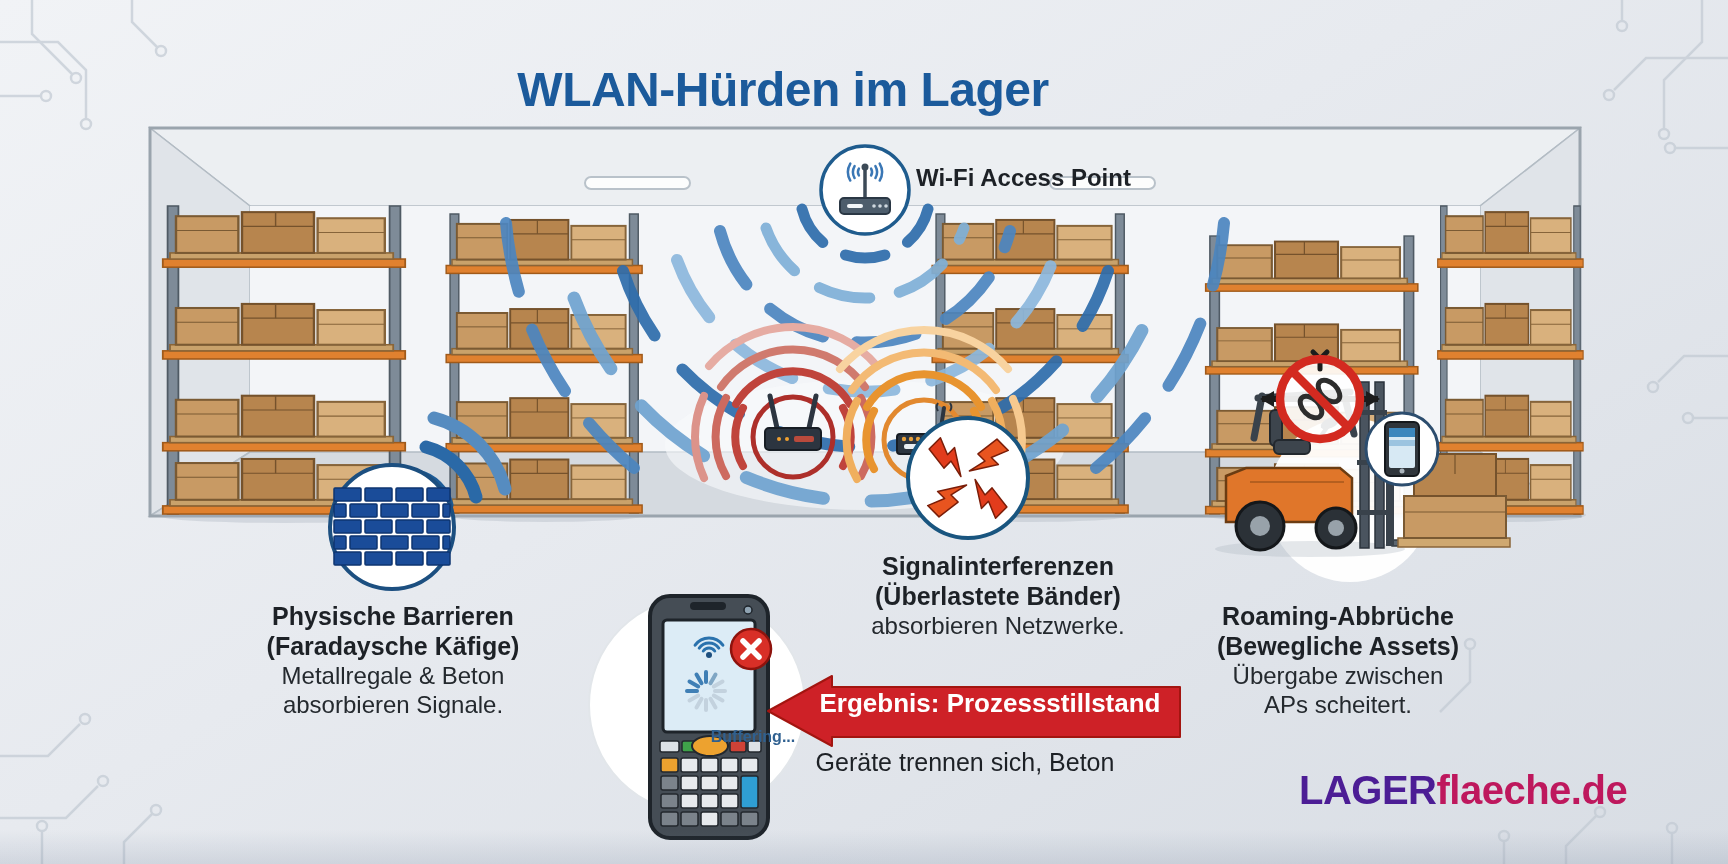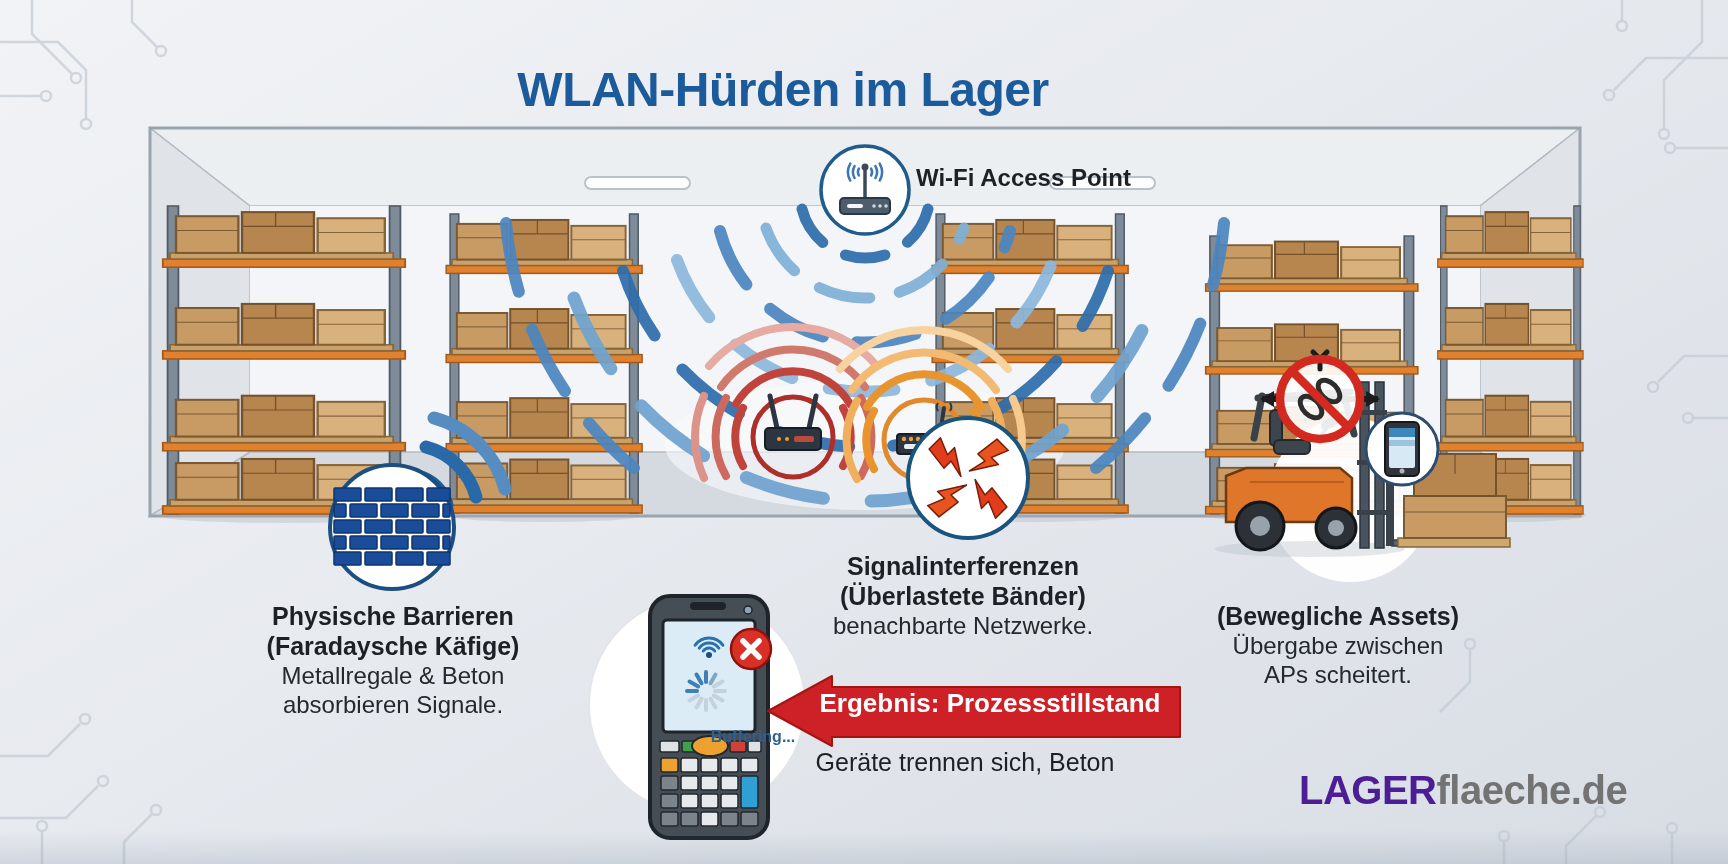--- a/index.html
+++ b/index.html
@@ -11,29 +11,29 @@
   .stage{position:absolute;inset:0;width:1728px;height:864px;}
   svg.scene{position:absolute;left:0;top:0;}
   .overlay{position:absolute;z-index:5;}
   .title{left:283px;top:42px;width:1000px;text-align:center;font-size:48px;font-weight:800;
          color:#1b5a9b;letter-spacing:-0.5px;margin-top:20px;}
   .ap-label{left:916px;top:164px;font-size:24px;font-weight:700;color:#1d2126;}
   .pblock{text-align:center;color:#1d2126;}
   .pblock .t{font-size:25px;font-weight:700;line-height:30px;}
   .pblock .d{font-size:24px;font-weight:400;line-height:29px;color:#24292e;}
   #block-left{left:233px;top:601px;width:320px;}
-  #block-center{left:803px;top:551px;width:320px;}
+  #block-center{left:838px;top:551px;width:320px;}
   #block-right{left:1178px;top:601px;width:320px;}
   .banner-text{left:800px;top:686px;width:380px;height:34px;display:flex;align-items:center;
                justify-content:center;font-size:26px;font-weight:700;color:#ffffff;}
   .result-desc{left:805px;top:747px;width:320px;text-align:center;font-size:25px;line-height:30px;color:#1d2126;}
   .buffering{left:663px;top:728px;width:92px;text-align:center;font-size:16px;font-weight:600;color:#2f6090;padding-left:44px;}
   .logo{left:1299px;top:768px;font-size:40px;font-weight:800;letter-spacing:-0.5px;}
   .logo .p1{color:#4c1d95;}
-  .logo .p2{color:#737373;}
+  .logo .p2{color:#be185d;}
   .bottom-fade{position:absolute;left:0;bottom:0;width:1728px;height:34px;
                background:linear-gradient(180deg,rgba(120,135,155,0) 0%,rgba(110,125,150,0.18) 100%);}
 </style>
 </head>
 <body>
 
 <div class="stage">
 
 <svg class="scene" width="1728" height="864" viewBox="0 0 1728 864">
   <defs>
@@ -370,24 +370,25 @@
   <div class="t">(Faradaysche Käfige)</div>
   <div class="d">Metallregale &amp; Beton</div>
   <div class="d">absorbieren Signale.</div>
 </div>
 
 <div class="overlay ap-label">Wi-Fi Access Point</div>
 
 <div class="overlay pblock" id="block-center">
   <div class="t">Signalinterferenzen</div>
   <div class="t">(Überlastete Bänder)</div>
-  <div class="d">benachbarte Netzwerke.</div>
+  <div class="d">absorbieren Netzwerke.</div>
 </div>
 
 <div class="overlay pblock" id="block-right">
+  <div class="t">Roaming-Abbrüche</div>
   <div class="t">(Bewegliche Assets)</div>
   <div class="d">Übergabe zwischen</div>
   <div class="d">APs scheitert.</div>
 </div>
 
 <div class="overlay banner-text">Ergebnis: Prozessstillstand</div>
 
 <div class="overlay result-desc">
   <div>Geräte trennen sich, Beton</div>
 </div>

